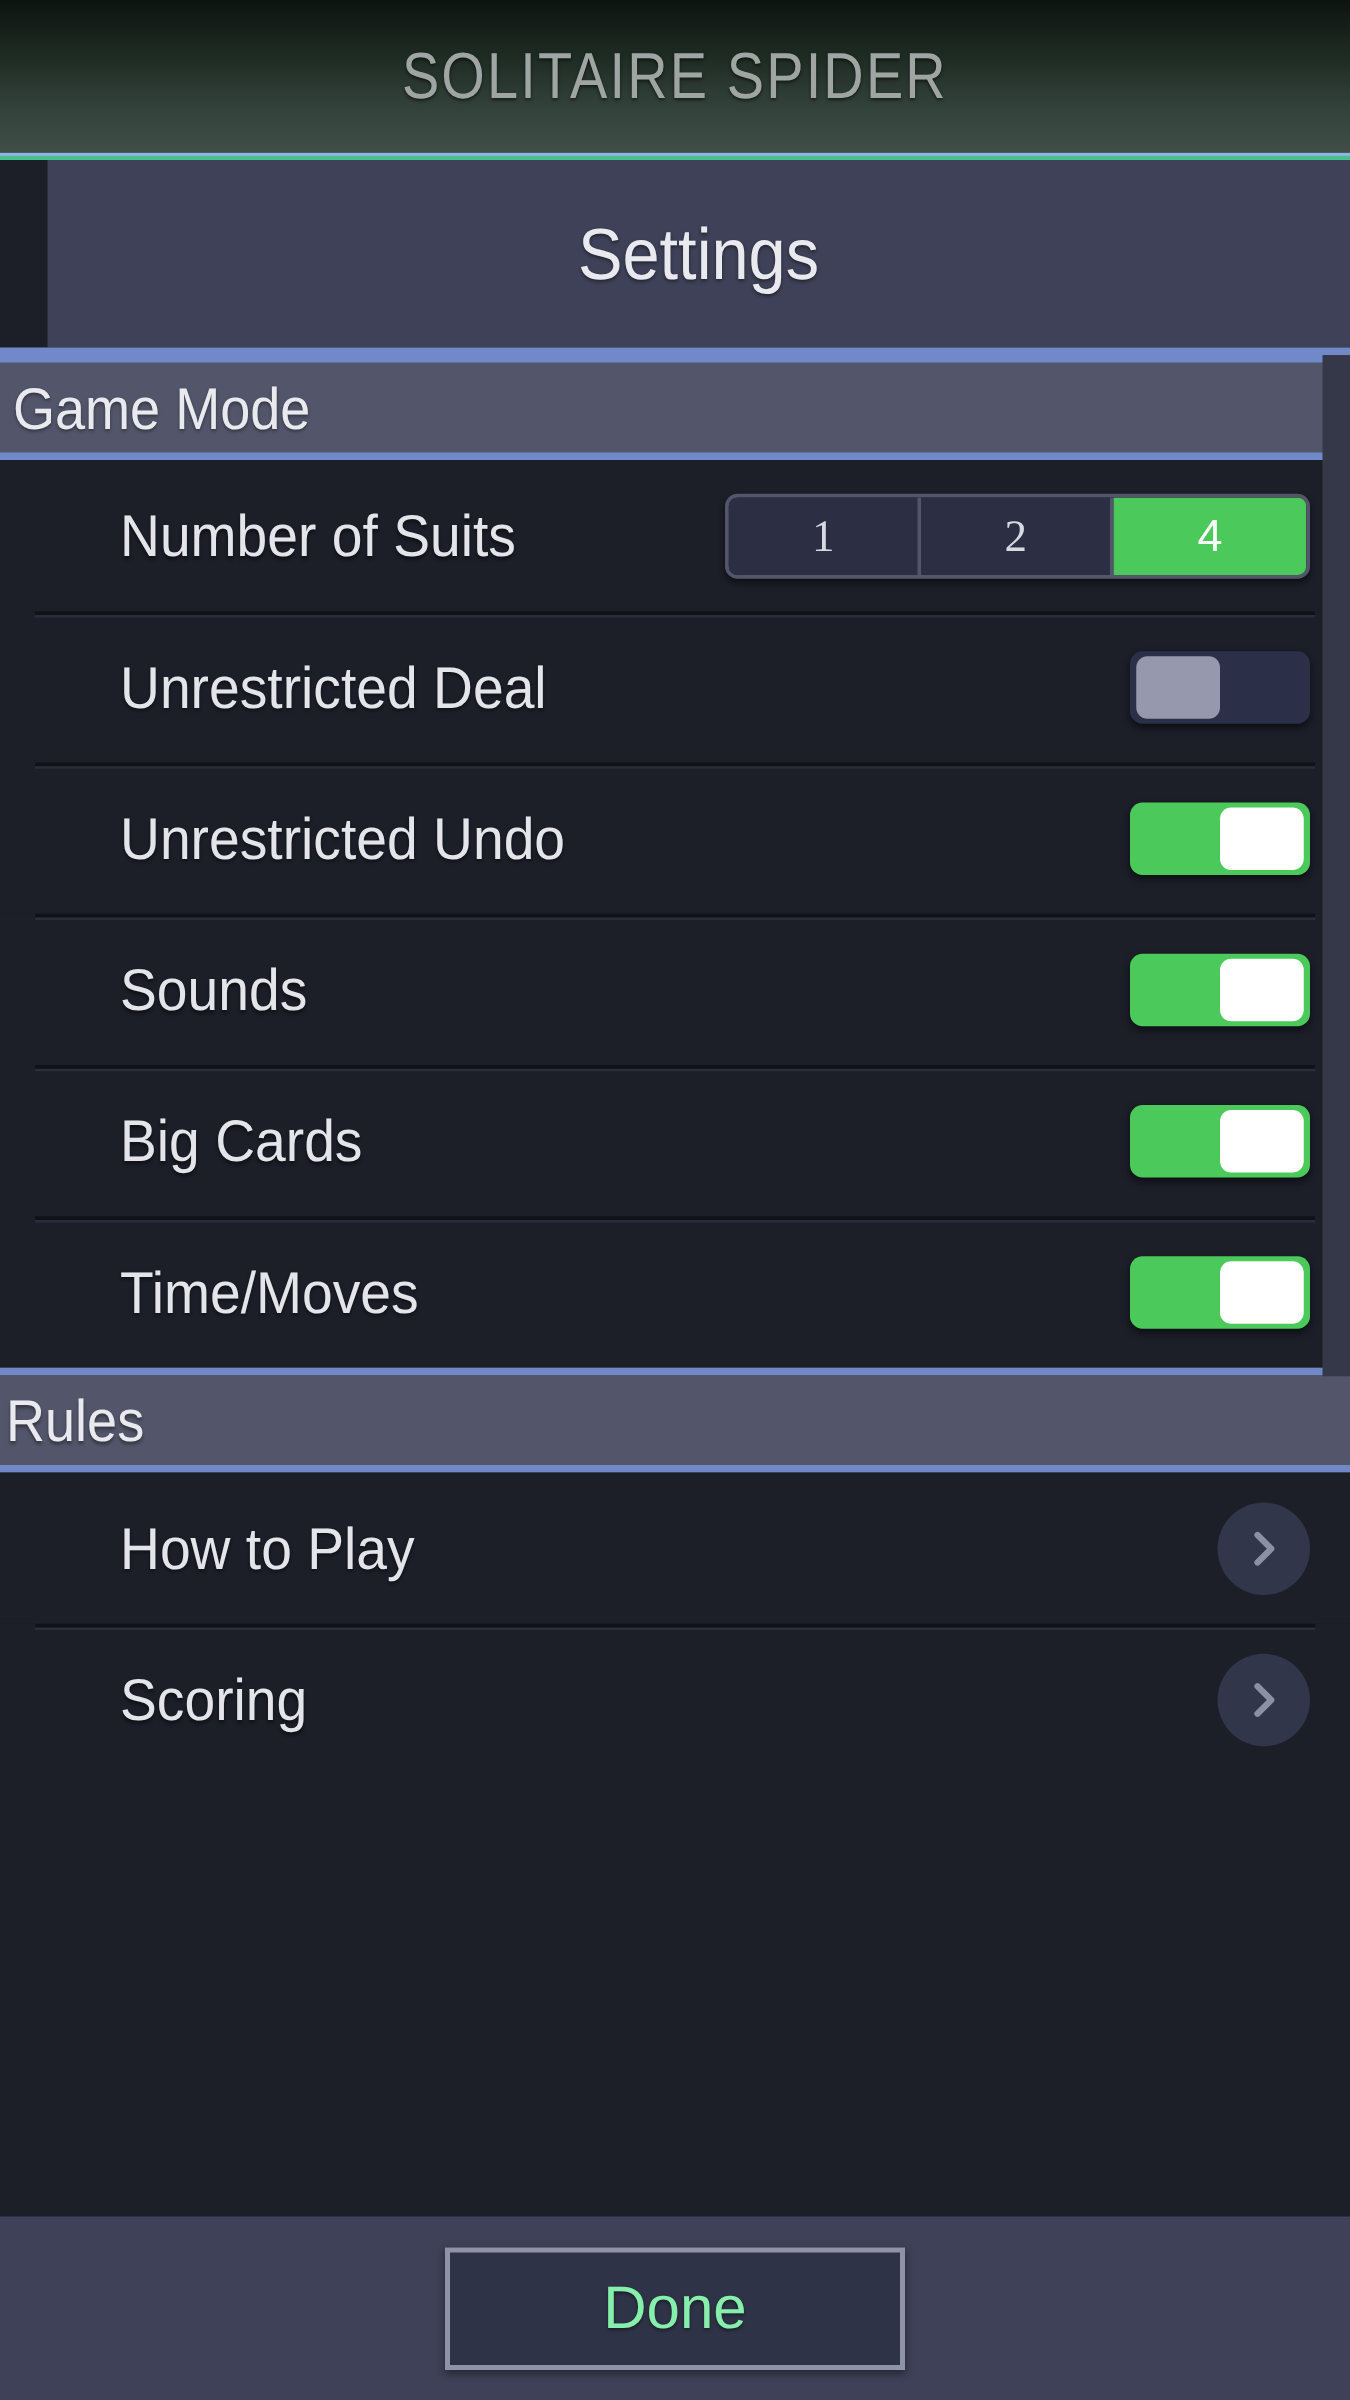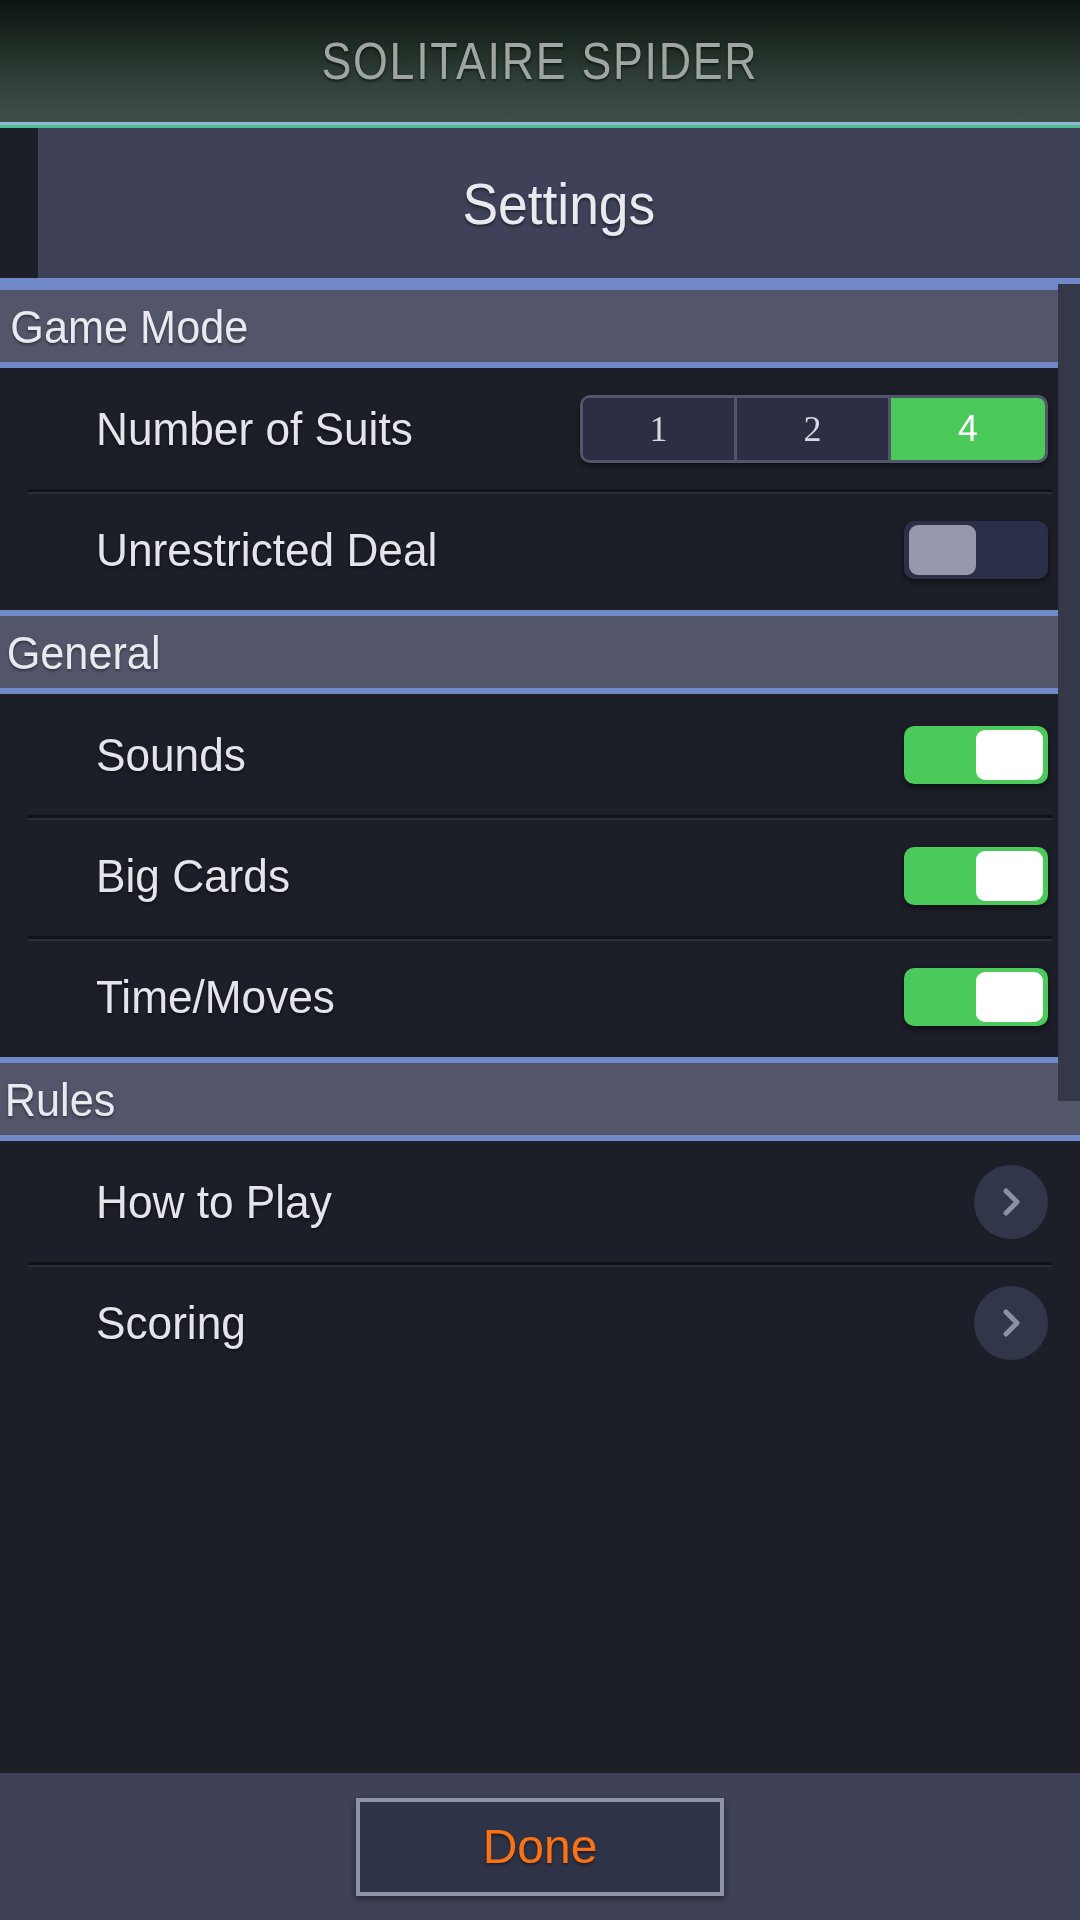--- a/index.html
+++ b/index.html
@@ -175,21 +175,21 @@
     display:flex; align-items:center; justify-content:center;
   }
   .done-button {
     width:368px; height:98px;
     background:#2f3347;
     border:4px solid #8d93a8;
     display:flex; align-items:center; justify-content:center;
     box-shadow:0 3px 6px rgba(0,0,0,.4);
   }
   .done-button-label {
-    font-size:48px; color:#f97316;
+    font-size:48px; color:#86efac;
     text-shadow:0 2px 3px rgba(0,0,0,.45);
   }
 </style>
 </head>
 <body>
 
 <div id="app">
 
   <div class="game-header">
     <div class="game-header-title">SOLITAIRE SPIDER</div>
@@ -213,22 +213,25 @@
             <div class="seg-option">2</div>
             <div class="seg-option selected">4</div>
           </div>
         </div>
         <div class="row">
           <div class="row-label">Unrestricted Deal</div>
           <div class="toggle off">
             <div class="knob"></div>
           </div>
         </div>
-        <div class="section-header">
-          <div class="section-header-label">General</div>
+        <div class="row">
+          <div class="row-label">Unrestricted Undo</div>
+          <div class="toggle on">
+            <div class="knob"></div>
+          </div>
         </div>
         <div class="row">
           <div class="row-label">Sounds</div>
           <div class="toggle on">
             <div class="knob"></div>
           </div>
         </div>
         <div class="row">
           <div class="row-label">Big Cards</div>
           <div class="toggle on">

